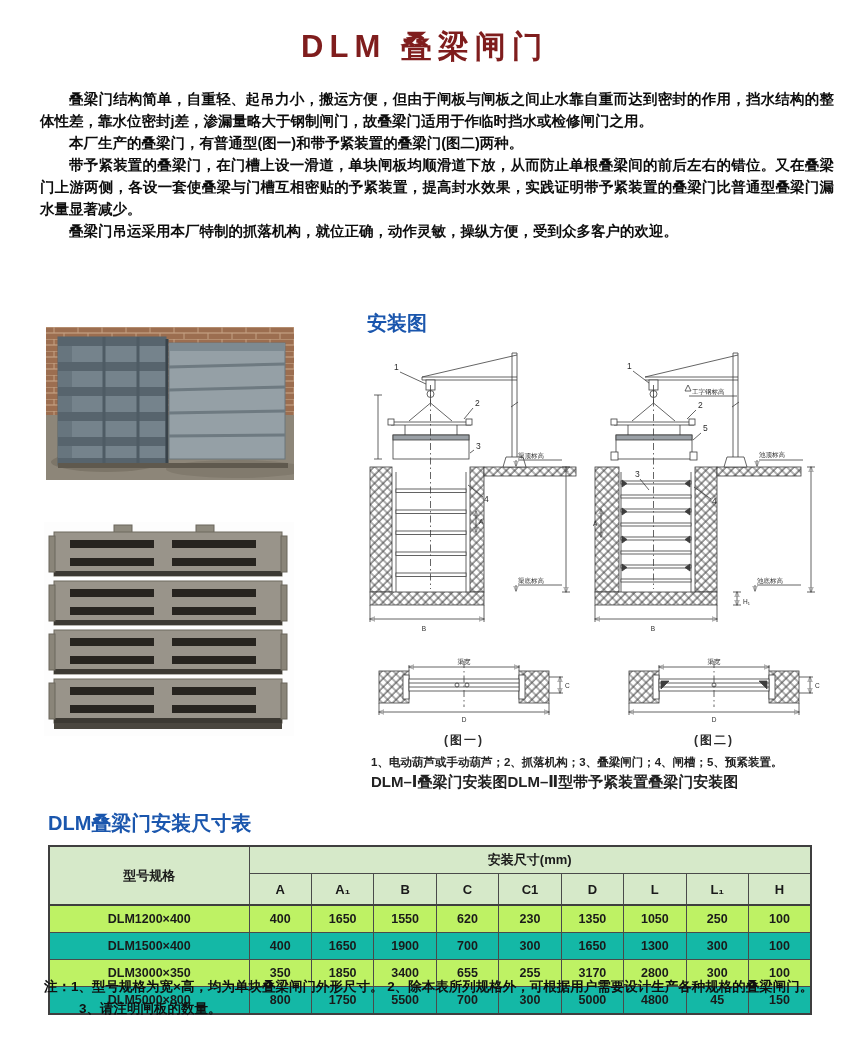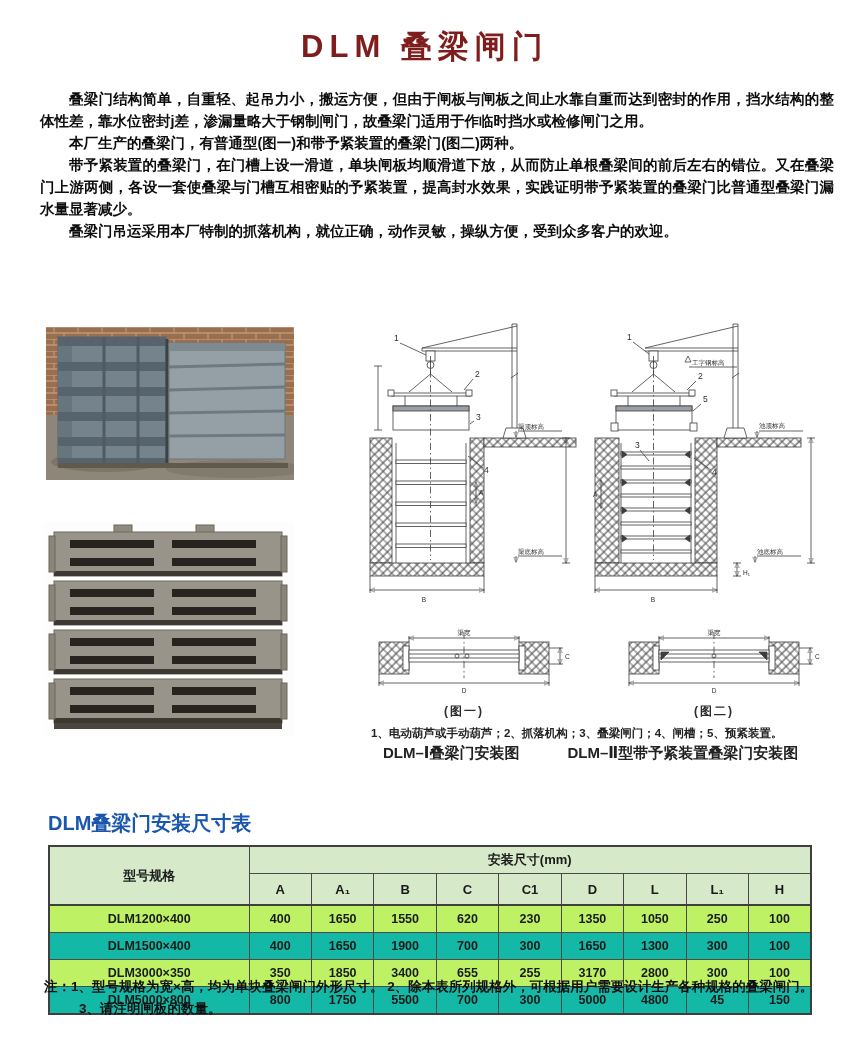--- a/index.html
+++ b/index.html
@@ -7,21 +7,21 @@
         font-family:"Liberation Sans","DejaVu Sans",sans-serif;color:#111;}
   .page-title{position:absolute;top:26px;left:0;width:100%;text-align:center;
         font-size:31px;font-weight:bold;color:#7f1d1d;letter-spacing:6px;margin:0;}
   .intro{position:absolute;top:88px;left:40px;width:794px;font-size:14.5px;line-height:1.52;
         font-weight:600;color:#0d0d0d;text-align:justify;}
   .intro p{margin:0;text-indent:2em;}
   .photo{position:absolute;display:block;}
   .install{position:absolute;top:310px;left:363px;width:487px;}
   .blue-head{font-size:20px;font-weight:bold;color:#1a56ad;margin:0 0 2px 4px;}
   .legend-line{font-size:11.5px;font-weight:600;color:#222;margin:2px 0 3px 8px;white-space:nowrap;}
-  .fig-captions{display:flex;gap:48px;font-size:15px;font-weight:600;color:#222;margin-left:20px;white-space:nowrap;align-items:flex-end;}
+  .fig-captions{display:flex;font-size:15px;font-weight:600;color:#222;margin-left:8px;white-space:nowrap;align-items:flex-end;}
   .sizes{position:absolute;top:810px;left:48px;width:764px;}
   .sizes .blue-head{margin:0 0 8px 0;}
   table.dims{width:100%;border-collapse:collapse;border:2px solid #3f3f3f;table-layout:fixed;}
   table.dims th,table.dims td{border:1px solid #4a4a4a;text-align:center;padding:0;height:26px;
         font-size:12.5px;color:#1a1a1a;}
   table.dims thead th{background:#d6e9c9;font-weight:bold;font-size:13px;}
   table.dims thead tr.sub th{height:30px;}
   table.dims thead{border-bottom:2px solid #3f3f3f;}
   table.dims col.model{width:200px;}
   table.dims td{background:#bef264;font-weight:600;}
@@ -112,20 +112,21 @@
         <rect x="237" y="14" width="6" height="36" fill="#8a8579" stroke="#6b675c"></rect>
       </g>
       <use href="#u1" transform="translate(0,49)"></use>
       <use href="#u1" transform="translate(0,98)"></use>
       <use href="#u1" transform="translate(0,147)"></use>
       <rect x="10" y="201" width="228" height="6" fill="#4a463f"></rect>
     </g>
   </svg>
 
   <div class="install">
+    <h2 class="blue-head">安装图</h2>
 
     <svg class="tek" width="487" height="410" viewBox="0 0 487 410">
       <defs>
         <pattern id="hat" width="6" height="6" patternUnits="userSpaceOnUse" patternTransform="rotate(45)">
           <rect width="6" height="6" fill="#ffffff"></rect>
           <line x1="0" y1="0" x2="0" y2="6" stroke="#6a6a6a" stroke-width="1"></line>
         </pattern>
         <marker id="ar" viewBox="0 0 10 10" refX="9" refY="5" markerWidth="7" markerHeight="7" orient="auto-start-reverse">
           <path d="M0,1 L10,5 L0,9 z" fill="#3d3d3d" stroke="none"></path>
         </marker>

